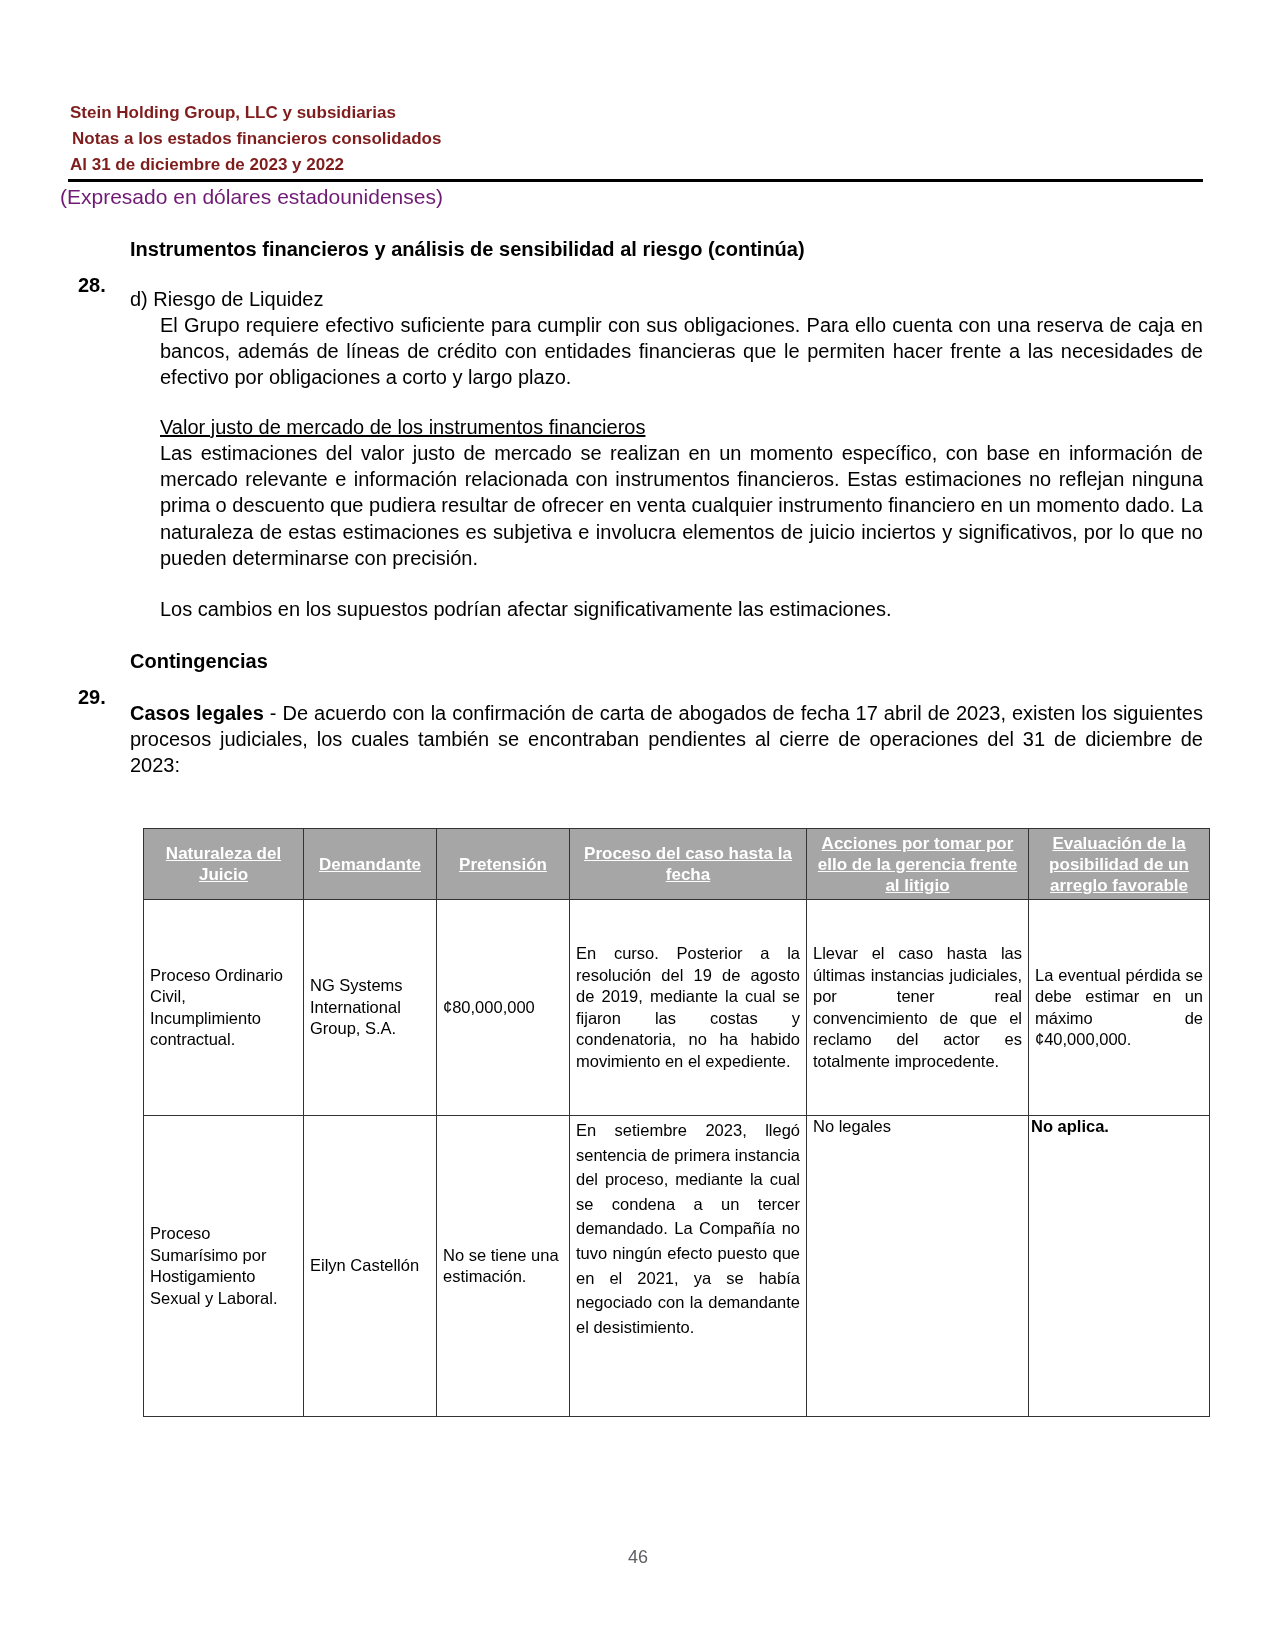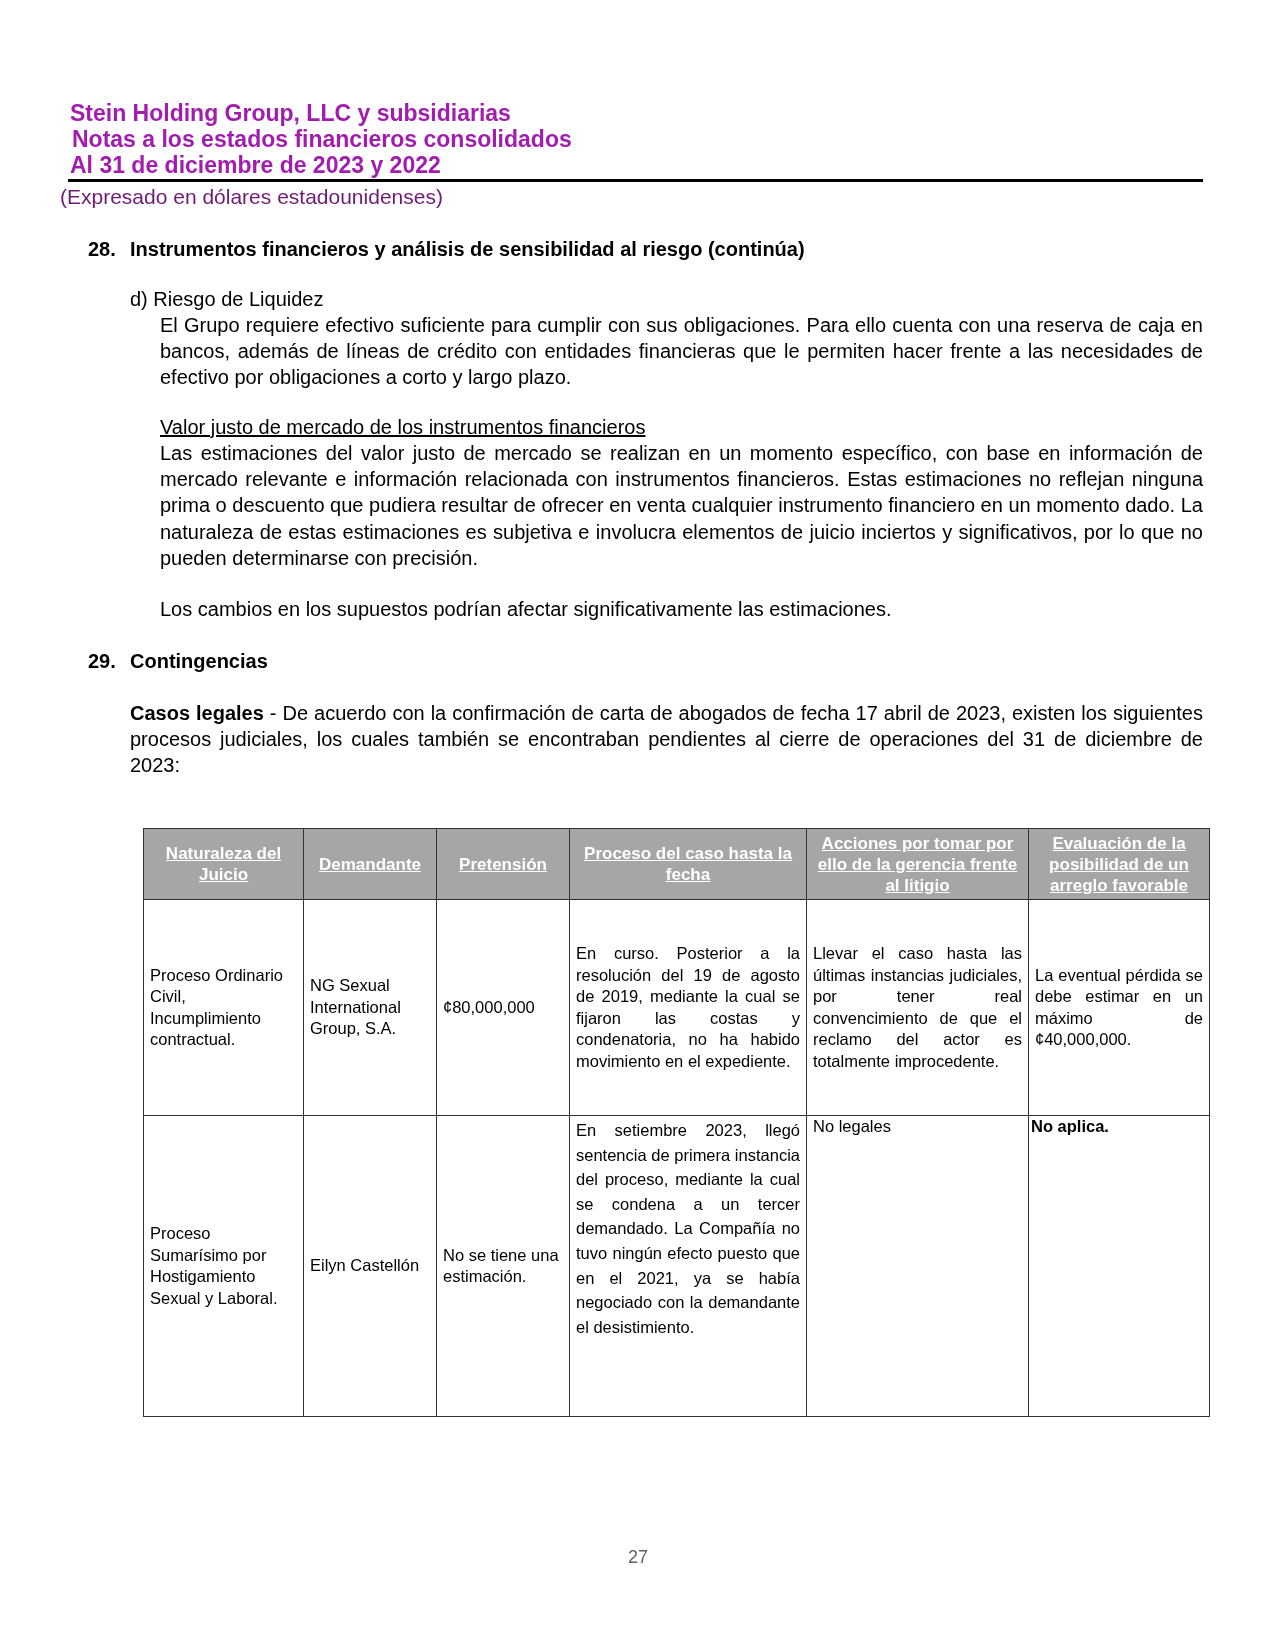--- a/index.html
+++ b/index.html
@@ -1,26 +1,26 @@
 <!DOCTYPE html>
 <html><head>
 <meta charset="utf-8">
 <style>
   html, body { margin: 0; padding: 0; background: #ffffff; }
   body { width: 1276px; height: 1651px; position: relative; overflow: hidden;
          font-family: "Liberation Sans", sans-serif; color: #000; }
-  .hdr { position: absolute; left: 70px; font-weight: bold; color: #a21caf; font-size: 23px; line-height: 26px; }
+  .hdr { position: absolute; left: 70px; font-weight: bold; color: #7f1d1d; font-size: 17px; line-height: 26px; }
   .hdr1 { top: 100px; }
   .hdr2 { top: 126px; left: 72px; }
   .hdr3 { top: 152px; }
   .rule { position: absolute; left: 68px; top: 179px; width: 1135px; height: 3px; background: #000; }
   .expr { position: absolute; left: 60px; top: 184px; font-size: 21px; color: #701a75; line-height: 26px; }
 
   .sec { position: absolute; font-size: 20px; font-weight: bold; line-height: 26px; }
-  .sec .num { position: absolute; left: 18px; }
+  .sec .num { position: absolute; left: 8px; margin-top: 36px; }
   .sec .ttl { position: absolute; left: 60px; white-space: nowrap; }
 
   .sub { position: absolute; left: 130px; font-size: 20px; font-weight: normal; line-height: 26px; }
   .para { position: absolute; left: 160px; width: 1043px; font-size: 20px; line-height: 26.2px;
           text-align: justify; }
   .para.cl { left: 130px; width: 1073px; }
   .uline { text-decoration: underline; }
 
   table.legal { position: absolute; left: 143px; top: 828px; width: 1066px; border-collapse: collapse;
                 table-layout: fixed; font-size: 16.5px; }
@@ -79,30 +79,30 @@
       <th><span>Demandante</span></th>
       <th><span>Pretensión</span></th>
       <th><span>Proceso del caso hasta la fecha</span></th>
       <th><span>Acciones por tomar por ello de la gerencia frente al litigio</span></th>
       <th><span>Evaluación de la posibilidad de un arreglo favorable</span></th>
     </tr>
   </thead>
   <tbody>
     <tr class="r1">
       <td>Proceso Ordinario Civil, Incumplimiento contractual.</td>
-      <td>NG Sexual International Group, S.A.</td>
+      <td>NG Systems International Group, S.A.</td>
       <td>¢80,000,000</td>
       <td class="just">En curso. Posterior a la resolución del 19 de agosto de 2019, mediante la cual se fijaron las costas y condenatoria, no ha habido movimiento en el expediente.</td>
       <td class="just">Llevar el caso hasta las últimas instancias judiciales, por tener real convencimiento de que el reclamo del actor es totalmente improcedente.</td>
       <td class="just">La eventual pérdida se debe estimar en un máximo de ¢40,000,000.</td>
     </tr>
     <tr class="r2">
       <td>Proceso Sumarísimo por Hostigamiento Sexual y Laboral.</td>
       <td>Eilyn Castellón</td>
       <td>No se tiene una estimación.</td>
       <td class="just top cond">En setiembre 2023, llegó sentencia de primera instancia del proceso, mediante la cual se condena a un tercer demandado. La Compañía no tuvo ningún efecto puesto que en el 2021, ya se había negociado con la demandante el desistimiento.</td>
       <td class="top">No legales</td>
       <td class="top" style="padding-left:2px;font-weight:bold;">No aplica.</td>
     </tr>
   </tbody>
 </table>
 
-<div class="pg">27</div>
+<div class="pg">46</div>
 
 </body></html>

